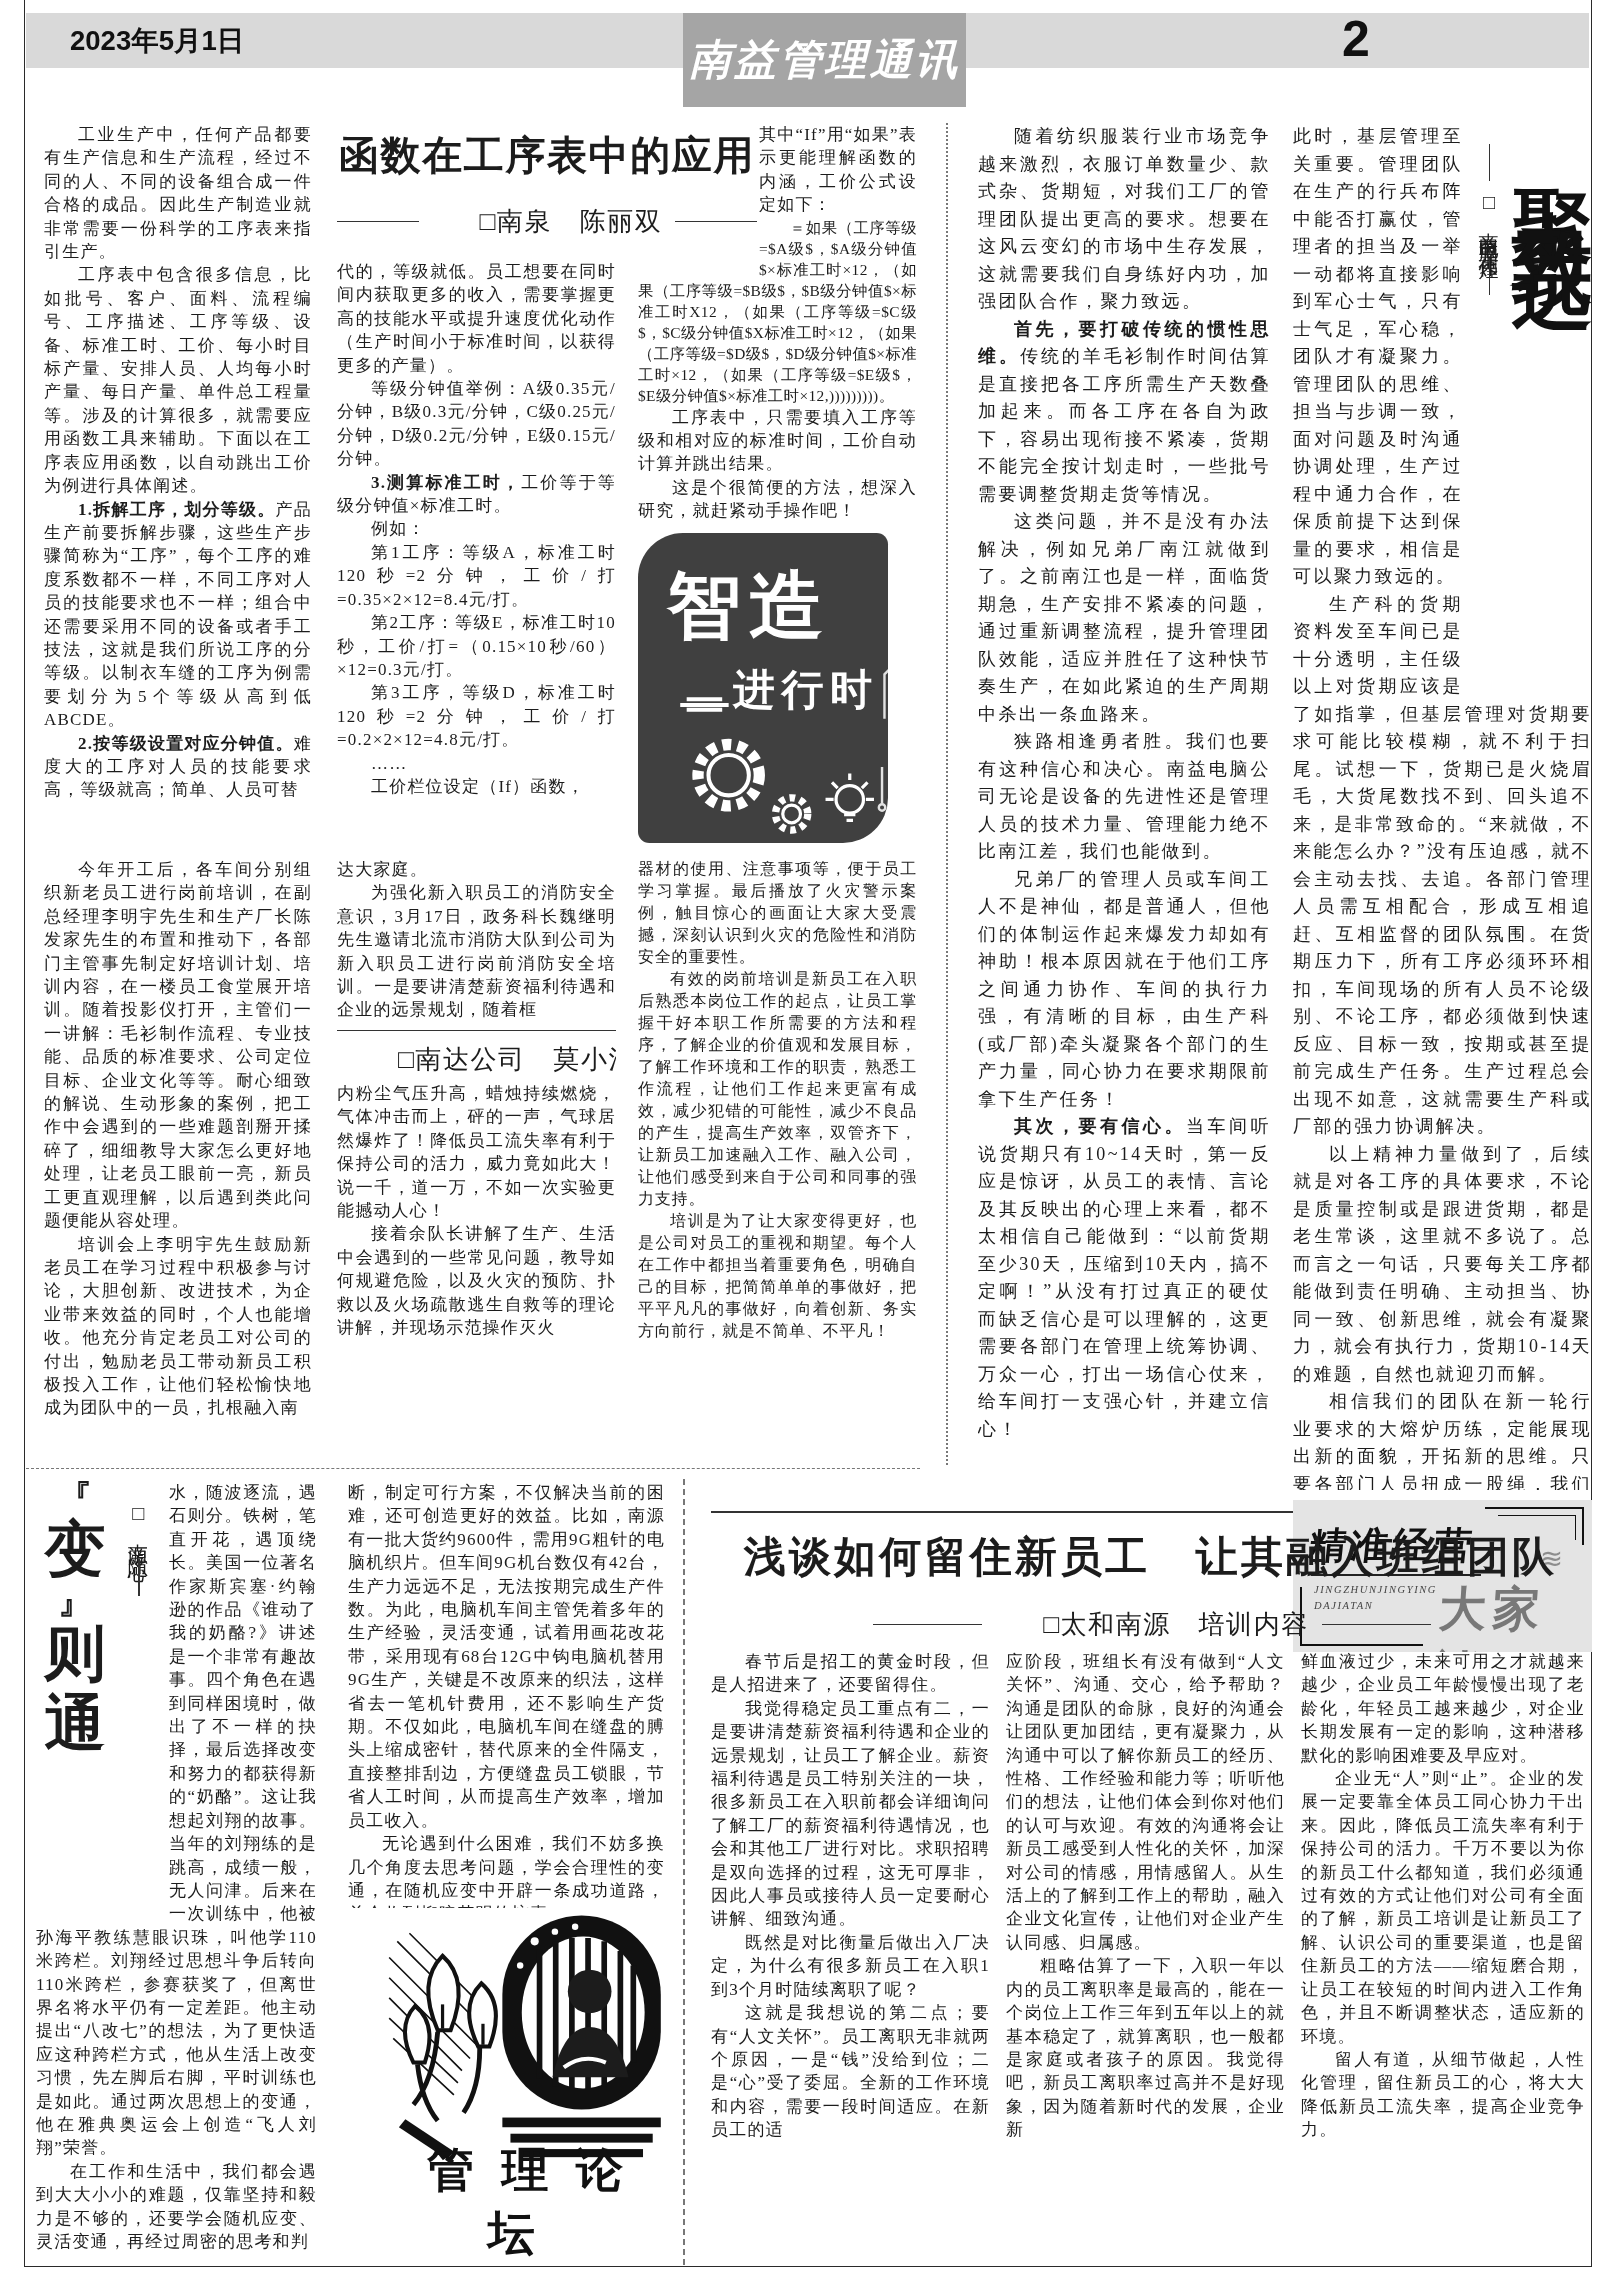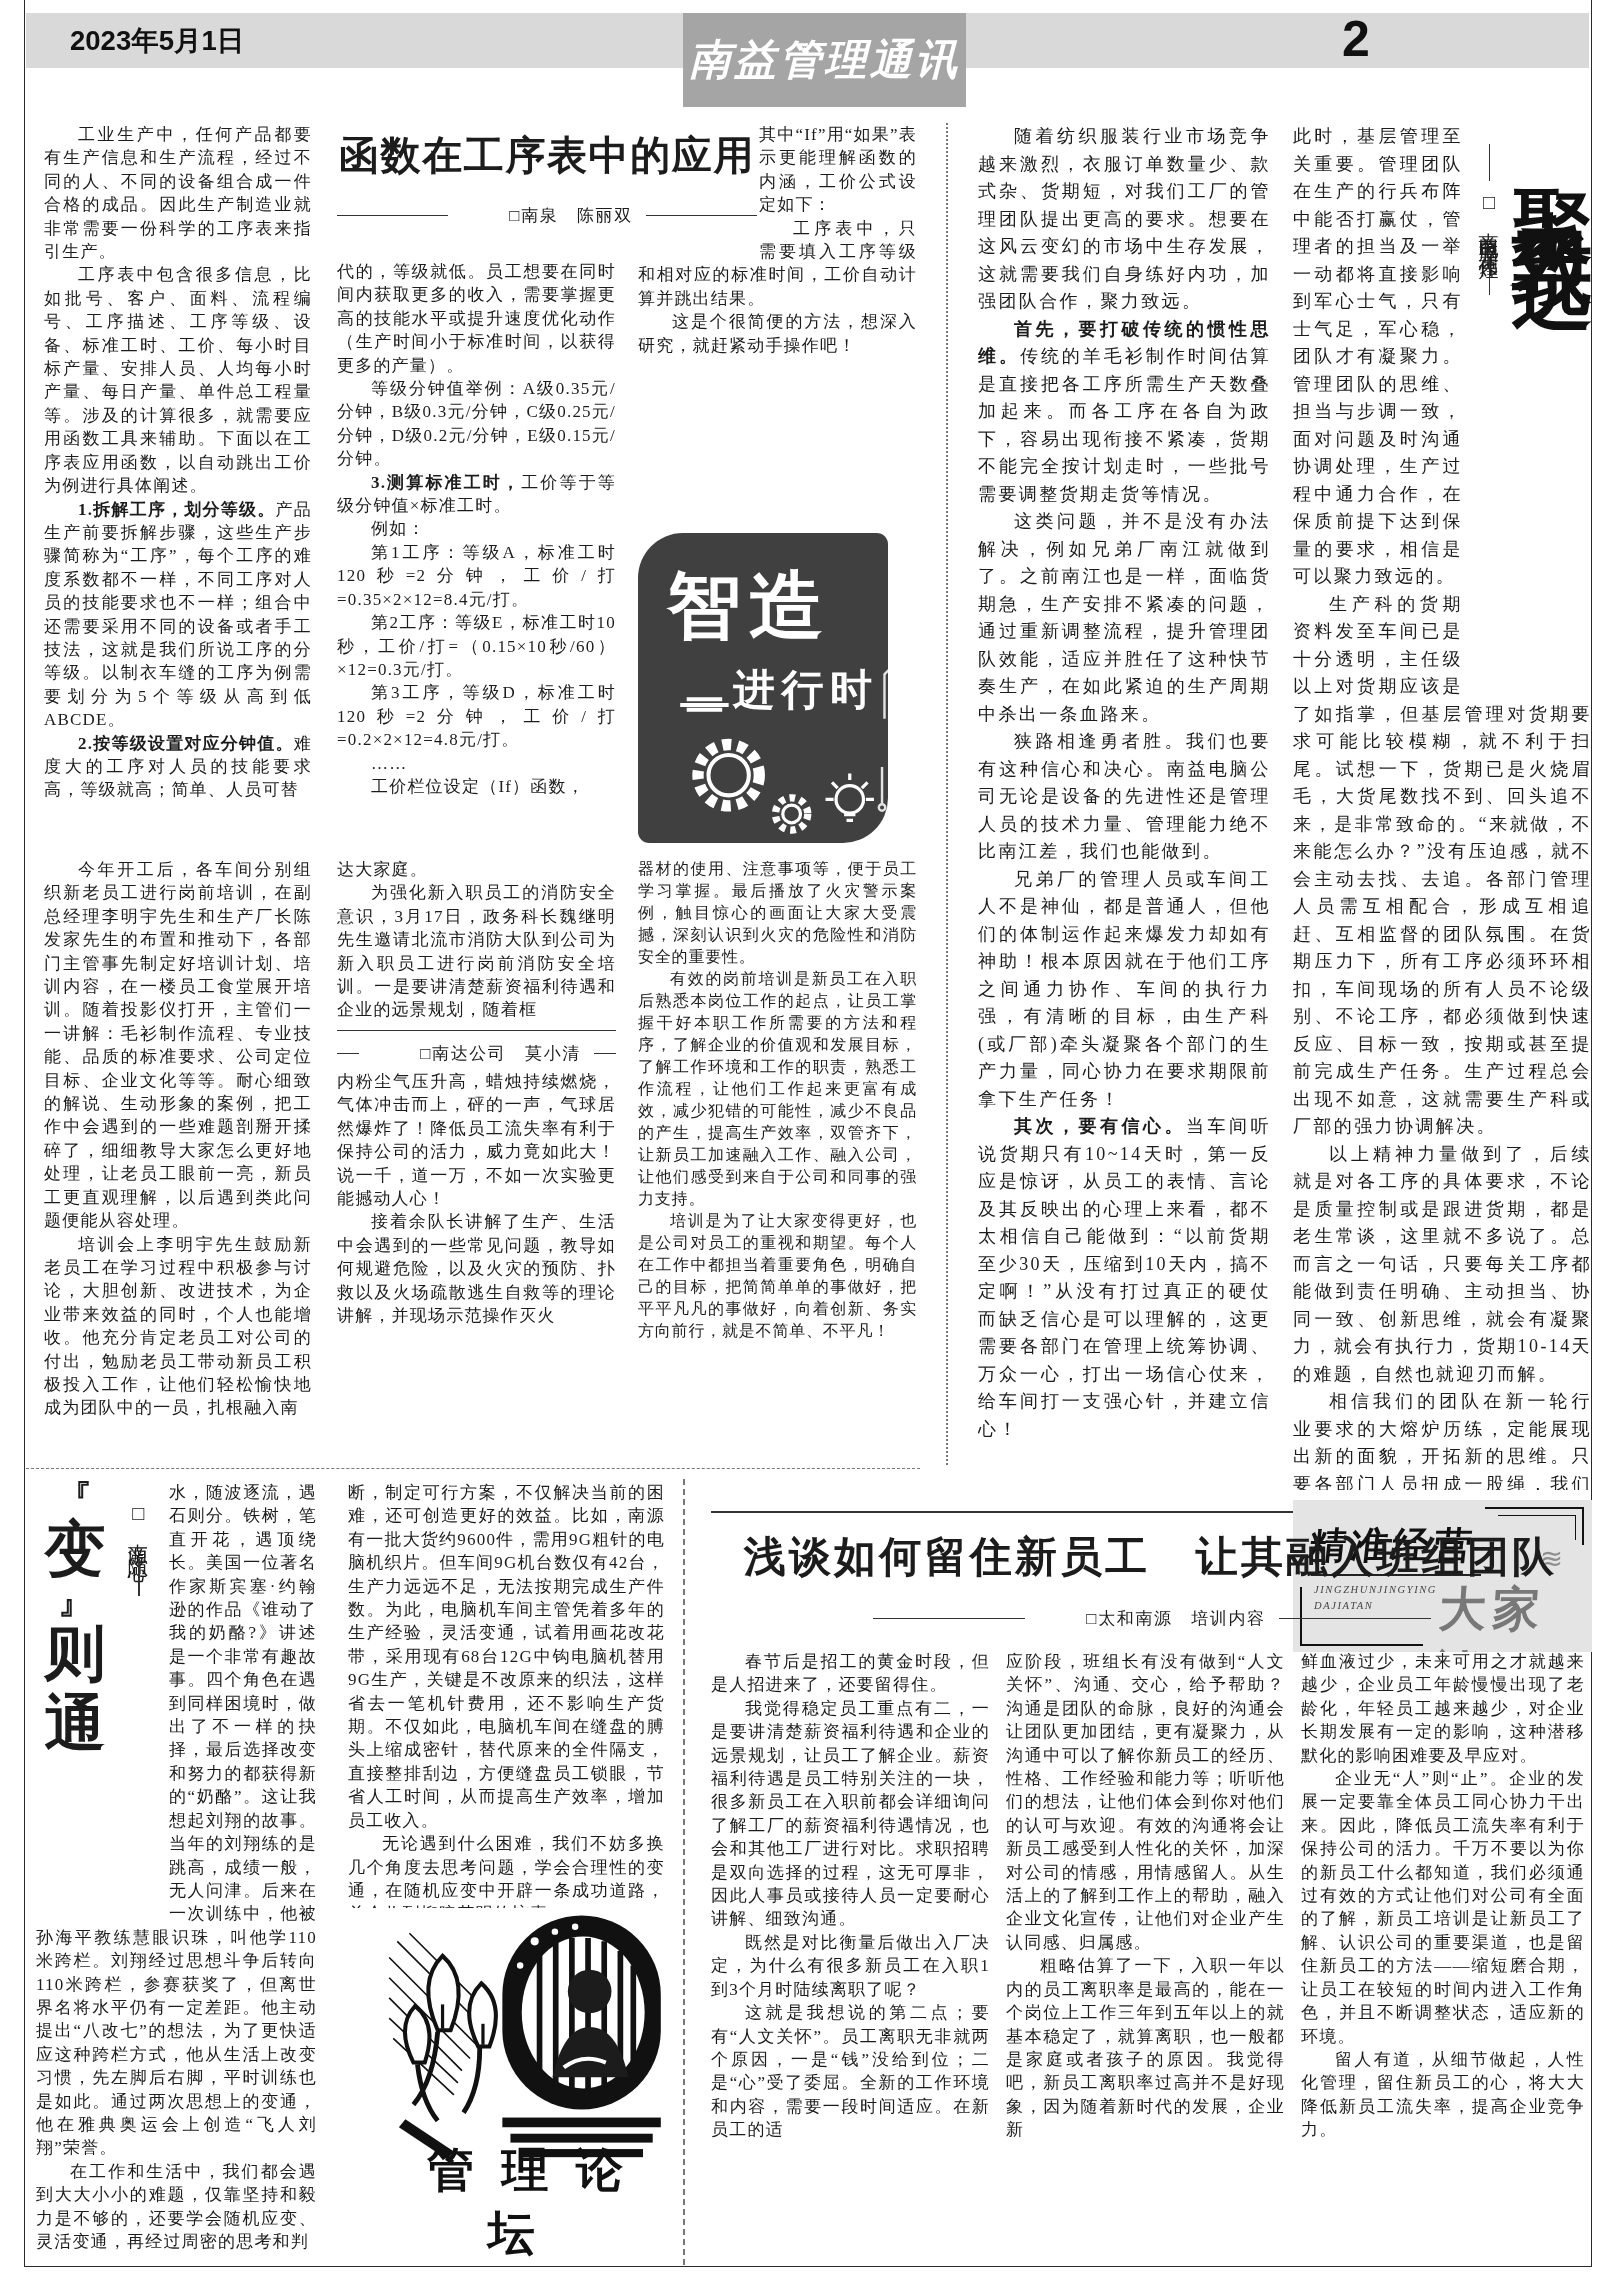--- a/index.html
+++ b/index.html
@@ -25,21 +25,21 @@
   
   .col{position:absolute;overflow:hidden;text-align:justify;}
   .para{margin:0;text-indent:2em;font-size:17px;line-height:23.4px;letter-spacing:1.2px;}
   .para.flush{text-indent:0;}
   .para b.lead{font-weight:bold;}
   
   .t-hanshu{left:337px;top:121px;width:420px;height:70px;font-size:40px;font-weight:900;
             text-align:center;letter-spacing:1.6px;line-height:70px;}
   .bylinerow{display:flex;align-items:center;gap:13px;}
   .bylinerow .rule{flex:1;height:1.6px;background:#333;}
-  .bylinerow .btxt{font-size:17px;letter-spacing:1.6px;white-space:nowrap;padding-left:48px;}
+  .bylinerow .btxt{font-size:26px;letter-spacing:1.6px;white-space:nowrap;padding-left:48px;}
   .by-hanshu{left:337px;top:204px;width:420px;}
   .spacer-l{float:left;width:121px;height:139px;}
   .para.small{font-size:15.4px;line-height:21px;letter-spacing:0.4px;}
   
   .dotv1{left:946px;top:123px;height:1342px;border-left:2.4px dotted #777;}
   .dashh-left{left:26px;top:1468px;width:894px;border-top:1.6px dashed #777;}
   .dashv-bl{left:683px;top:1479px;height:786px;border-left:2.4px dashed #777;}
   .solidh-right{left:711px;top:1511px;width:879px;height:1.6px;background:#333;}
   
   .juli .para{font-size:18px;line-height:27.5px;letter-spacing:2.4px;}
@@ -128,20 +128,21 @@
     <p class="para">例如：</p>
     <p class="para">第1工序：等级A，标准工时120秒=2分钟，工价/打=0.35×2×12=8.4元/打。</p>
     <p class="para">第2工序：等级E，标准工时10秒，工价/打=（0.15×10秒/60）×12=0.3元/打。</p>
     <p class="para">第3工序，等级D，标准工时120秒=2分钟，工价/打=0.2×2×12=4.8元/打。</p>
     <p class="para">……</p>
     <p class="para">工价栏位设定（If）函数，</p>
   </div>
 <div class="col" style="left:638px;top:123px;width:279px;height:404px;">
     <div class="spacer-l"></div>
     <p class="para flush">其中“If”用“如果”表示更能理解函数的内涵，工价公式设定如下：</p>
+    <p class="para small">＝如果（工序等级=$A级$，$A级分钟值$×标准工时×12，（如果（工序等级=$B级$，$B级分钟值$×标准工时X12，（如果（工序等级=$C级$，$C级分钟值$X标准工时×12，（如果（工序等级=$D级$，$D级分钟值$×标准工时×12，（如果（工序等级=$E级$，$E级分钟值$×标准工时×12,)))))))))。</p>
     <p class="para">工序表中，只需要填入工序等级和相对应的标准时间，工价自动计算并跳出结果。</p>
     <p class="para">这是个很简便的方法，想深入研究，就赶紧动手操作吧！</p>
   </div>
 
 <div class="abs zhizao">
   <svg class="zzsvg" width="279" height="310" viewBox="0 0 345 384">
     <g stroke="#ffffff" fill="none">
       <circle cx="112" cy="300" r="38" stroke-width="14" stroke-dasharray="11 8"></circle>
       <circle cx="112" cy="300" r="25" stroke-width="5"></circle>
       <circle cx="190" cy="348" r="20" stroke-width="9" stroke-dasharray="7 6"></circle>

